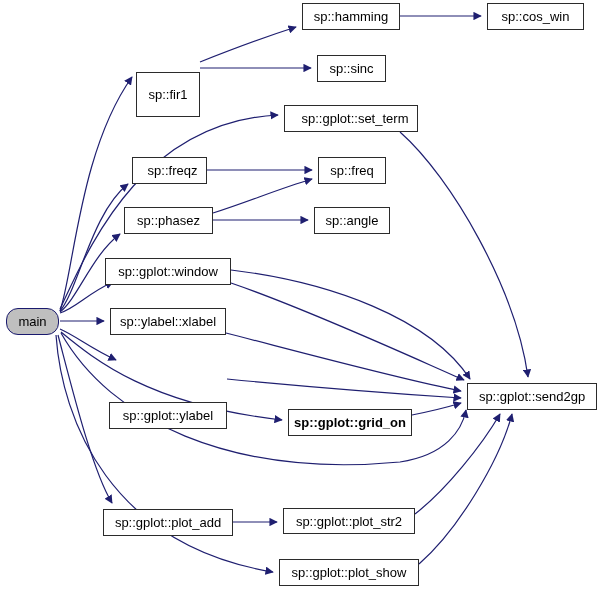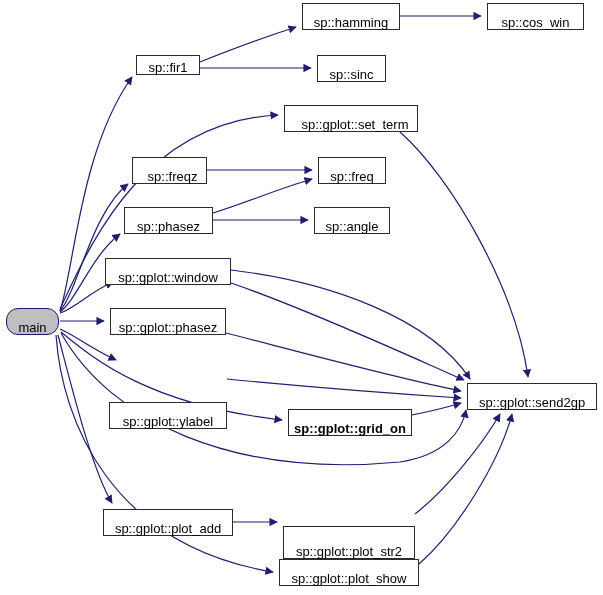--- a/index.html
+++ b/index.html
@@ -24,21 +24,21 @@
   }
   .node {
     position: absolute;
     box-sizing: border-box;
     border: 1px solid #2b2b2b;
     background: #ffffff;
     color: #000000;
     font-size: 13px;
     line-height: 1;
     display: flex;
-    align-items: flex-end;
+    align-items: center;
     justify-content: center;
     white-space: nowrap;
     letter-spacing: 0px;
   }
   .node.root {
     background: #bfbfbf;
     border: 1px solid #1a1a6e;
   }
   .node-label {
     pointer-events: none;
@@ -80,21 +80,21 @@
         <path d="M 233,522 L 277,522" fill="none" stroke="#1f1f70" stroke-width="1.2" marker-end="url(#arrowhead)"></path>
         <path d="M 415,514 C 446,490 482,445 500,414" fill="none" stroke="#1f1f70" stroke-width="1.2" marker-end="url(#arrowhead)"></path>
         <path d="M 419,564 C 458,530 500,460 512,414" fill="none" stroke="#1f1f70" stroke-width="1.2" marker-end="url(#arrowhead)"></path>
         <path d="M 231,270 C 330,282 430,318 470,379" fill="none" stroke="#1f1f70" stroke-width="1.2" marker-end="url(#arrowhead)"></path>
       </g>
   </svg>
   <div id="nodes-group">
       <div class="node root" style="left: 6px; top: 308px; width: 53px; height: 27px; border-radius: 12px;">
         <span class="node-label">main</span>
       </div>
-      <div class="node" style="left: 136px; top: 55px; width: 64px; height: 20px;">
+      <div class="node" style="left: 136px; top: 72px; width: 64px; height: 45px;">
         <span class="node-label">sp::fir1</span>
       </div>
       <div class="node" style="left: 302px; top: 3px; width: 98px; height: 27px;">
         <span class="node-label">sp::hamming</span>
       </div>
       <div class="node" style="left: 487px; top: 3px; width: 97px; height: 27px;">
         <span class="node-label">sp::cos_win</span>
       </div>
       <div class="node" style="left: 317px; top: 55px; width: 69px; height: 27px;">
         <span class="node-label">sp::sinc</span>
@@ -111,34 +111,34 @@
       <div class="node" style="left: 124px; top: 207px; width: 89px; height: 27px;">
         <span class="node-label">sp::phasez</span>
       </div>
       <div class="node" style="left: 314px; top: 207px; width: 76px; height: 27px;">
         <span class="node-label">sp::angle</span>
       </div>
       <div class="node" style="left: 105px; top: 258px; width: 126px; height: 27px;">
         <span class="node-label">sp::gplot::window</span>
       </div>
       <div class="node" style="left: 110px; top: 308px; width: 116px; height: 27px;">
-        <span class="node-label">sp::gplot::phasez</span>
+        <span class="node-label">sp::ylabel::xlabel</span>
       </div>
       <div class="node" style="left: 109px; top: 358px; width: 118px; height: 27px; margin-top: 44px;">
         <span class="node-label">sp::gplot::ylabel</span>
       </div>
       <div class="node" style="left: 467px; top: 383px; width: 130px; height: 27px;">
         <span class="node-label">sp::gplot::send2gp</span>
       </div>
       <div class="node" style="left: 288px; top: 409px; width: 124px; height: 27px; font-weight: bold;">
         <span class="node-label">sp::gplot::grid_on</span>
       </div>
       <div class="node" style="left: 103px; top: 509px; width: 130px; height: 27px;">
         <span class="node-label">sp::gplot::plot_add</span>
       </div>
-      <div class="node" style="left: 283px; top: 526px; width: 132px; height: 33px;">
+      <div class="node" style="left: 283px; top: 508px; width: 132px; height: 26px;">
         <span class="node-label">sp::gplot::plot_str2</span>
       </div>
       <div class="node" style="left: 279px; top: 559px; width: 140px; height: 27px;">
         <span class="node-label">sp::gplot::plot_show</span>
       </div>
     </div>
 </div>
 
 </body></html>

